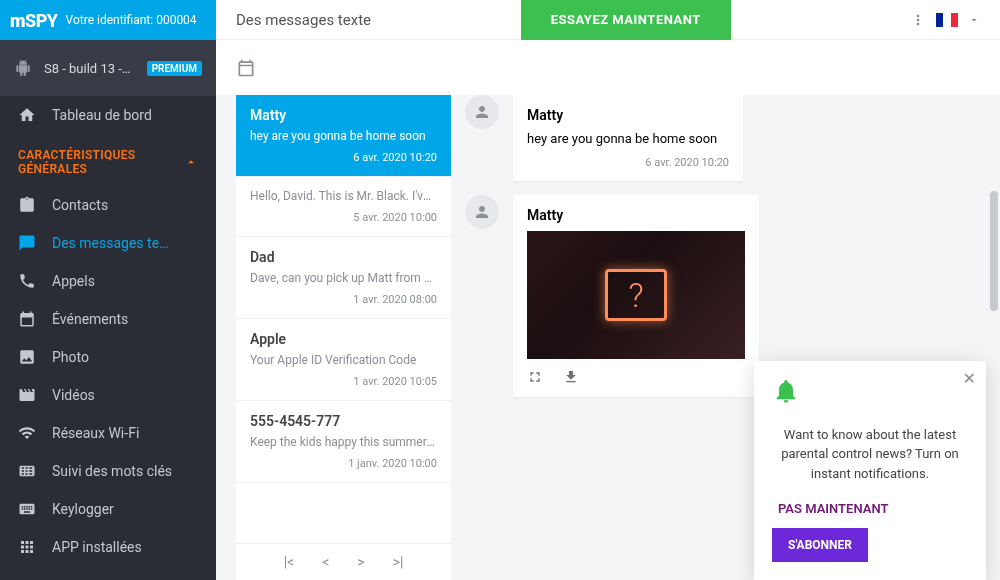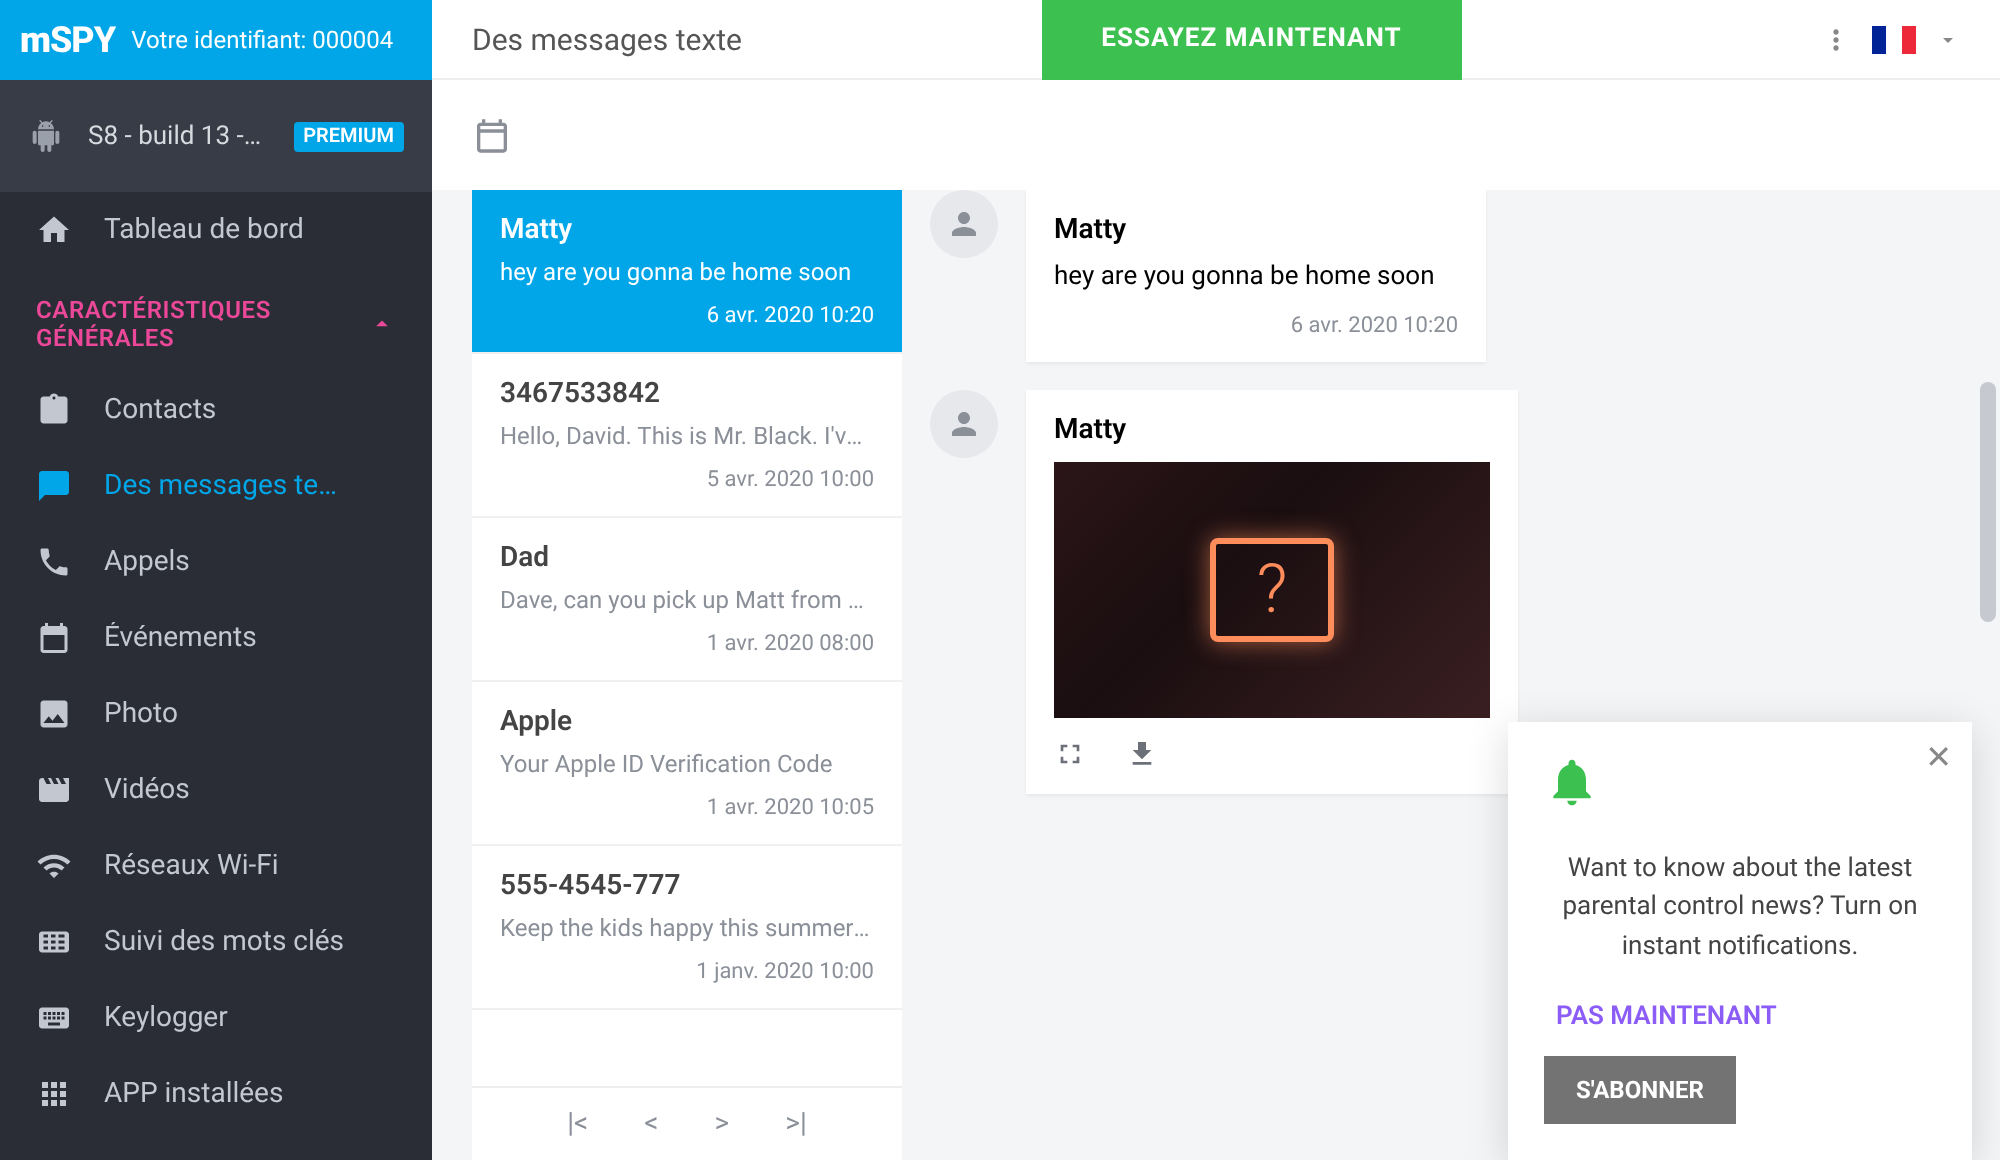--- a/index.html
+++ b/index.html
@@ -9,21 +9,21 @@
 .sidebar { width: 216px; background: #2a2d35; color: #b8bdc6; display: flex; flex-direction: column; }
 .brand-bar { background: #00a6e8; height: 40px; display: flex; align-items: center; padding: 0 10px; color: #fff; }
 .brand-logo { font-weight: 800; font-size: 18px; letter-spacing: -0.5px; }
 .brand-logo .m { font-weight: 900; }
 .brand-id { font-size: 12px; margin-left: 8px; }
 .device-row { background: #383c46; height: 56px; display: flex; align-items: center; padding: 0 14px; gap: 12px; font-size: 13px; color: #d7dbe0; }
 .premium-badge { background: #00a6e8; color: #fff; font-size: 10px; padding: 2px 5px; border-radius: 2px; font-weight: 600; }
 .nav { overflow-y: auto; }
 .nav-item { display: flex; align-items: center; height: 38px; padding: 0 18px; gap: 16px; font-size: 14px; color: #c3c8d0; cursor: pointer; }
 .nav-item.active { color: #00a6e8; }
-.nav-section { display: flex; align-items: center; justify-content: space-between; padding: 14px 18px 10px; font-size: 12px; font-weight: 600; letter-spacing: 0.3px; color: #ec4899; }
+.nav-section { display: flex; align-items: center; justify-content: space-between; padding: 14px 18px 10px; font-size: 12px; font-weight: 600; letter-spacing: 0.3px; color: #f97316; }
 .nav-icon { width: 18px; height: 18px; display: inline-flex; align-items: center; justify-content: center; fill: currentColor; }
 .nav-label { white-space: nowrap; overflow: hidden; text-overflow: ellipsis; }
 
 .main { flex: 1; display: flex; flex-direction: column; background: #f4f5f7; }
 .topbar { height: 40px; background: #fff; display: flex; align-items: center; padding: 0 20px; border-bottom: 1px solid #eee; }
 .page-title { font-size: 15px; color: #555; flex: 0 0 auto; margin-right: 60px; }
 .cta { background: #3cc04f; color: #fff; font-weight: 700; font-size: 13px; padding: 16px 30px; border: none; letter-spacing: 0.5px; margin: 0 auto; }
 .topbar-right { display: flex; align-items: center; gap: 10px; margin-left: auto; }
 .flag { width: 22px; height: 14px; display: flex; }
 .flag span { flex: 1; }
@@ -59,22 +59,22 @@
 .img-placeholder { width: 218px; height: 128px; background: linear-gradient(135deg,#2b1518 0%,#1a0e10 40%,#3a1f22 100%); position: relative; margin-bottom: 10px; display:flex; align-items:center; justify-content:center; }
 .q-box { width: 62px; height: 52px; border: 3px solid #ff8d5c; border-radius: 4px; display:flex; align-items:center; justify-content:center; color:#ff8d5c; font-size: 34px; font-weight: 300; box-shadow: 0 0 12px rgba(255,141,92,0.6); }
 .img-actions { display: flex; gap: 20px; color: #6c7078; }
 .time-standalone { font-size: 11px; color: #8a8f98; text-align: right; max-width: 740px; padding-right: 4px; margin-top: -6px; margin-bottom: 14px; }
 
 .notif { position: absolute; right: 14px; bottom: 0; width: 232px; background: #fff; box-shadow: 0 4px 20px rgba(0,0,0,0.15); padding: 16px 18px 18px; }
 .notif-close { position: absolute; right: 10px; top: 8px; color: #888; cursor: pointer; font-size: 16px; }
 .notif-bell { text-align: center; color: #3cc04f; margin-bottom: 10px; }
 .notif-text { font-size: 13px; text-align: center; color: #444; line-height: 1.5; margin-bottom: 18px; margin-top: 20px; }
 .notif-actions { display: flex; flex-direction: column; gap: 12px; align-items: flex-start; }
-.notif-later { font-size: 13px; font-weight: 600; color: #8b5cf6; padding-left: 6px; }
-.notif-sub { background: #737373; color: #fff; border: none; padding: 10px 16px; font-weight: 700; font-size: 12px; }
+.notif-later { font-size: 13px; font-weight: 600; color: #701a75; padding-left: 6px; }
+.notif-sub { background: #6d28d9; color: #fff; border: none; padding: 10px 16px; font-weight: 700; font-size: 12px; }
 
 .scroll-track { position: absolute; right: 2px; top: 96px; bottom: 4px; width: 8px; }
 .scroll-thumb { width: 8px; background: #c6c9cf; border-radius: 4px; height: 120px; }
 
 svg { display: block; }
 </style>
 </head>
 <body>
 
 <div class="app">
@@ -224,21 +224,20 @@
     </div>
 
     <div class="content">
       <div class="threads">
         <div class="thread selected">
           <div class="t-name">Matty</div>
           <div class="t-preview">hey are you gonna be home soon</div>
           <div class="t-time">6 avr. 2020 10:20</div>
         </div>
         <div class="thread">
-          <div class="t-name">3467533842</div>
           <div class="t-preview">Hello, David. This is Mr. Black. I've noti…</div>
           <div class="t-time">5 avr. 2020 10:00</div>
         </div>
         <div class="thread">
           <div class="t-name">Dad</div>
           <div class="t-preview">Dave, can you pick up Matt from schoo…</div>
           <div class="t-time">1 avr. 2020 08:00</div>
         </div>
         <div class="thread">
           <div class="t-name">Apple</div>

